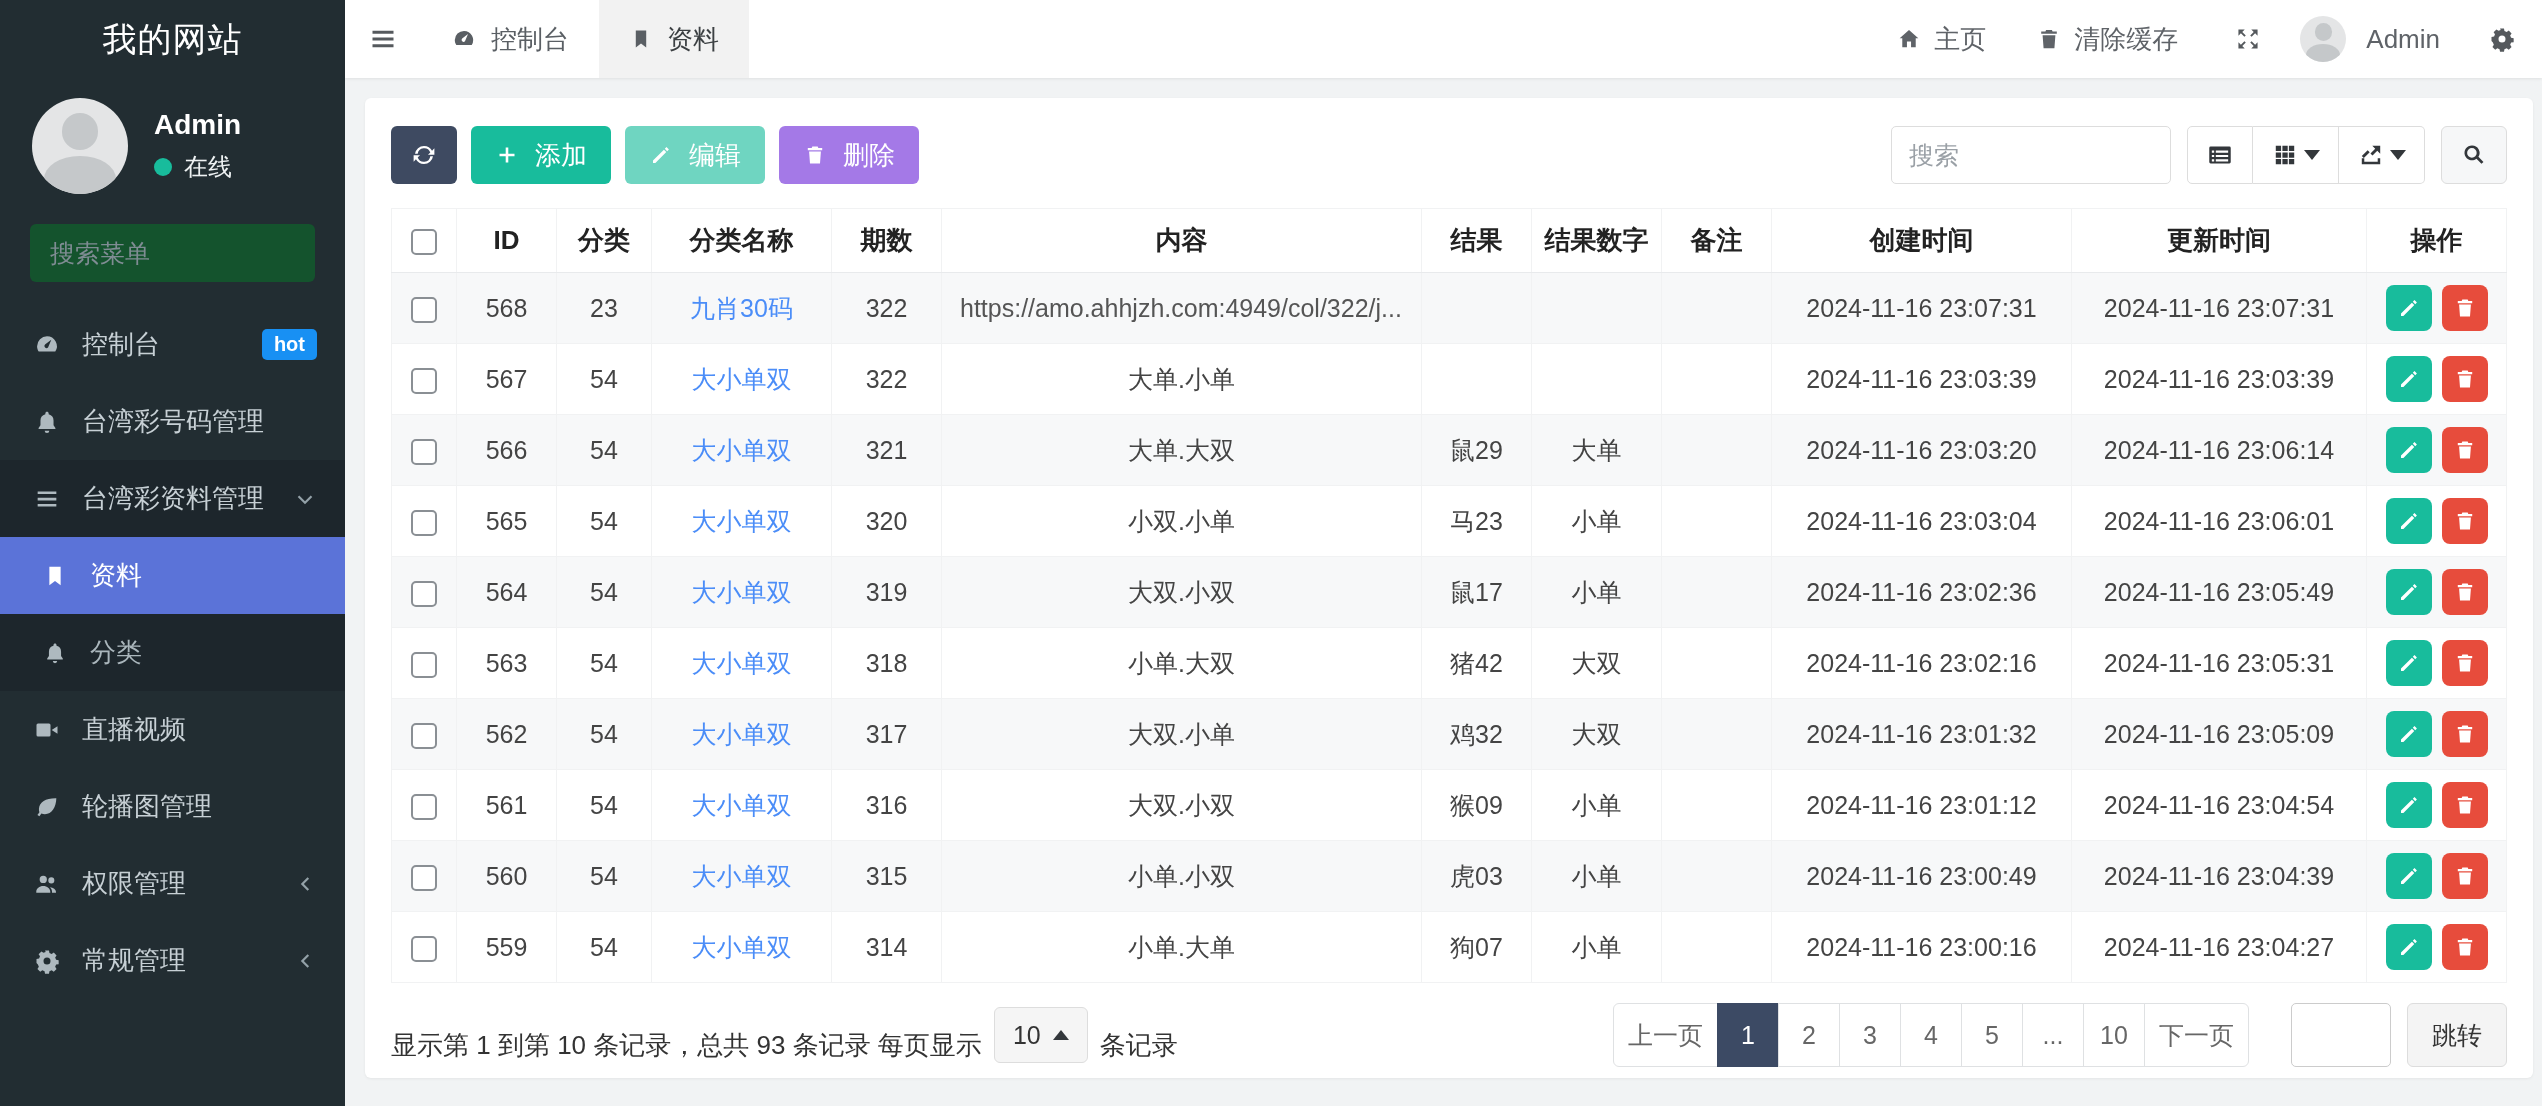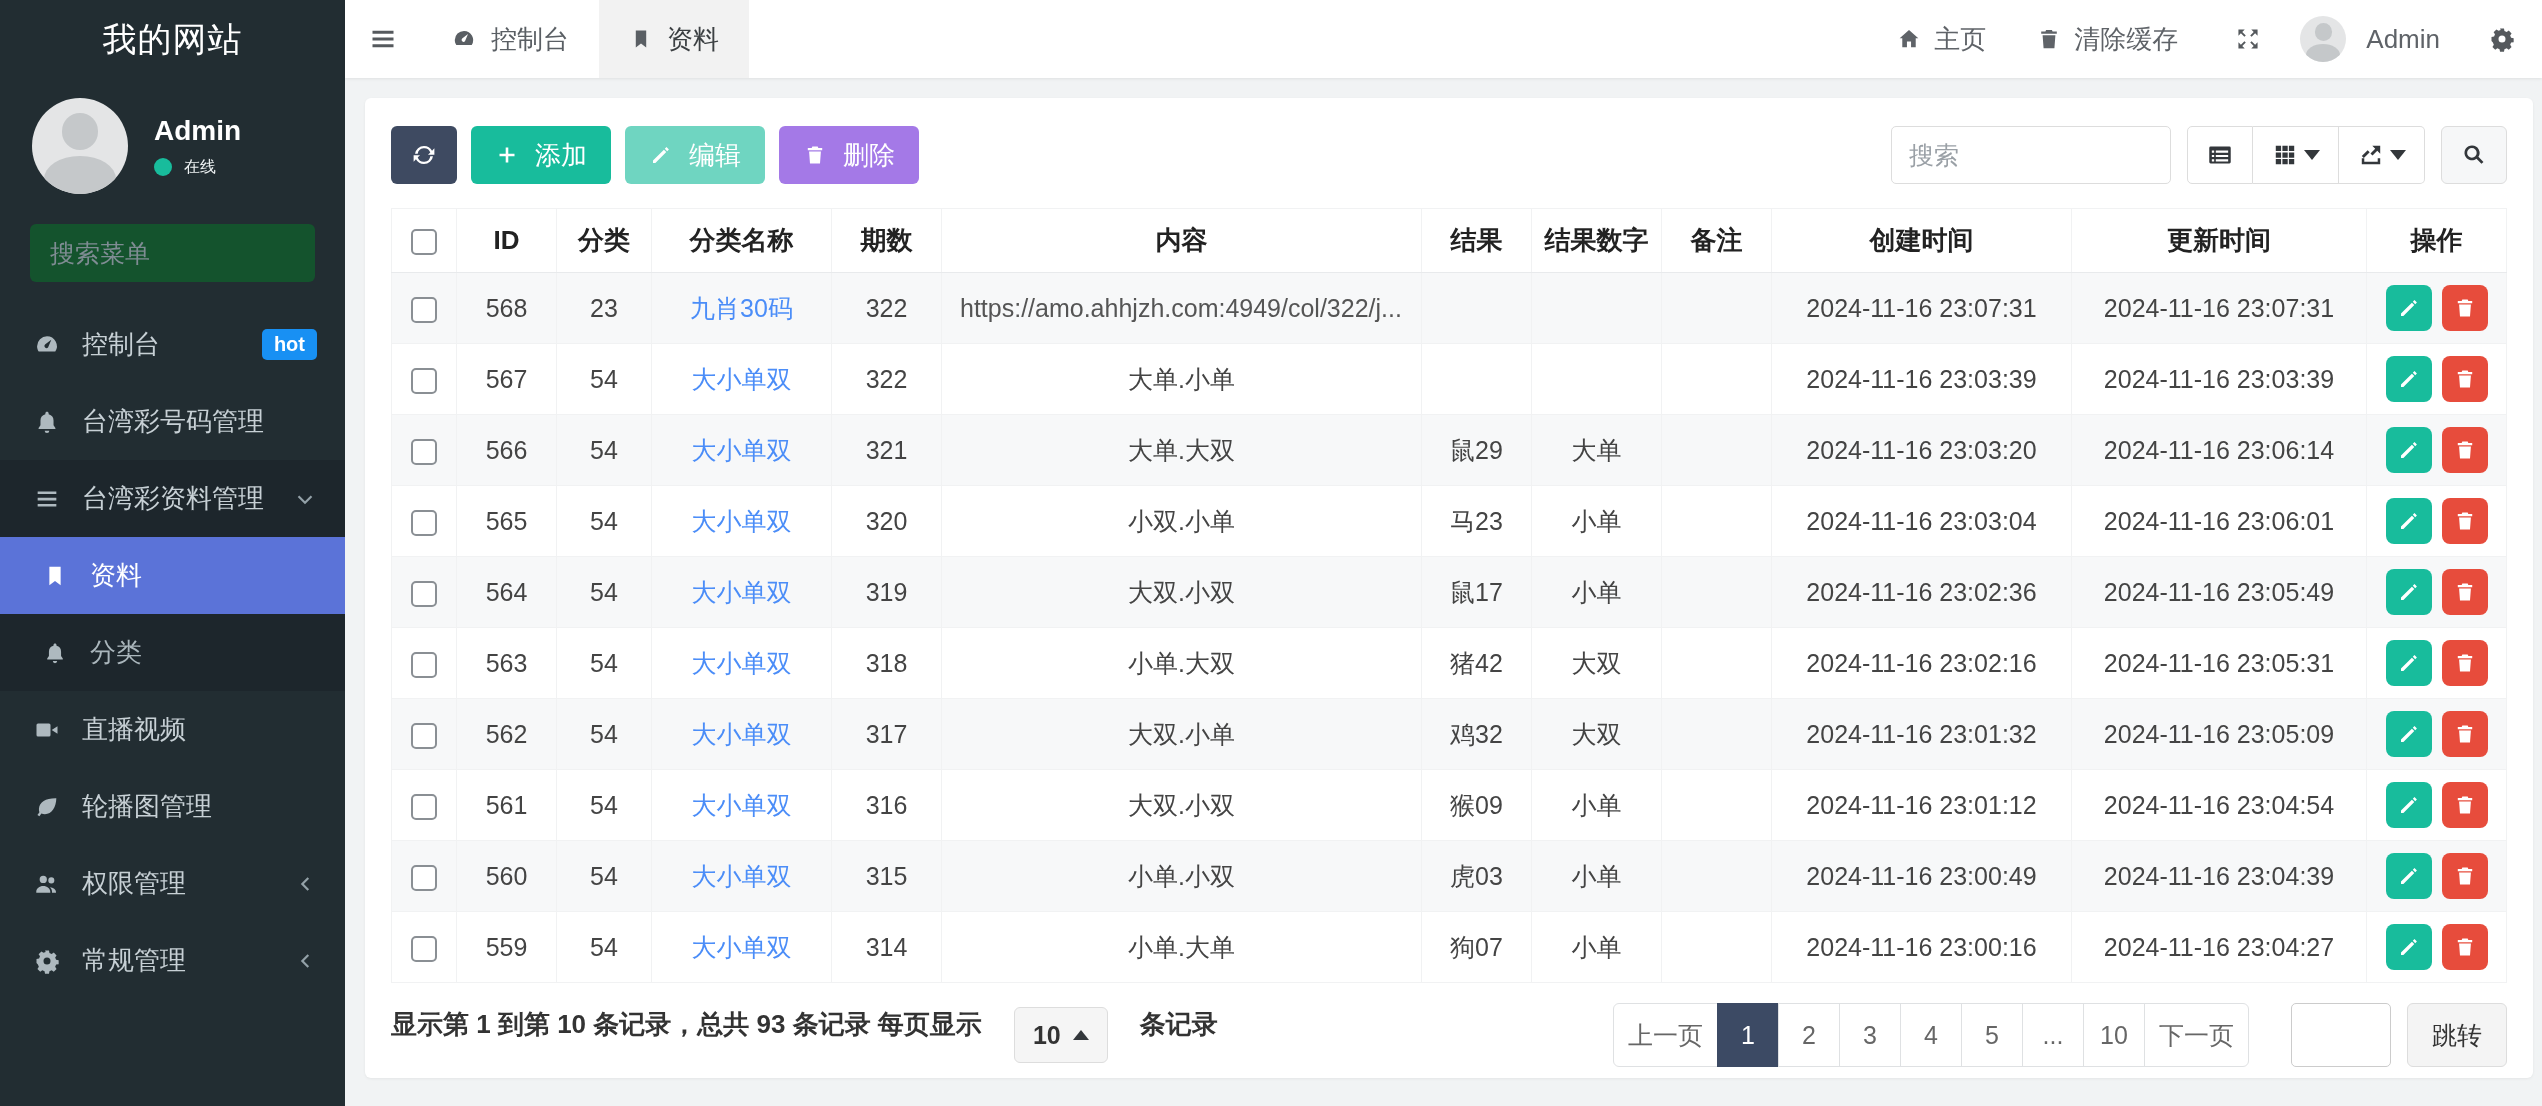--- a/index.html
+++ b/index.html
@@ -10,21 +10,21 @@
   
   .sidebar { width:345px; min-width:345px; height:100%; background:#222d32; color:#c7d0d5; display:flex; flex-direction:column; }
   .brand { height:80px; display:flex; align-items:center; justify-content:center; color:#fff; font-size:34px; letter-spacing:1px; }
   .user-panel { display:flex; align-items:center; gap:26px; padding:18px 32px 14px; }
   .avatar { border-radius:50%; background:#e4e5e6; position:relative; overflow:hidden; flex:none; }
   .avatar::before { content:''; position:absolute; width:38%; height:38%; border-radius:50%; background:#c5c8ca; left:31%; top:16%; }
   .avatar::after { content:''; position:absolute; width:74%; height:48%; border-radius:50% 50% 0 0; background:#c5c8ca; left:13%; bottom:-8%; }
   .avatar.big { width:96px; height:96px; }
   .avatar.small { width:46px; height:46px; }
   .user-name { color:#fff; font-weight:bold; font-size:28px; margin-bottom:10px; }
-  .user-status { display:flex; align-items:center; gap:12px; font-size:16px; color:#eef2f3; }
+  .user-status { display:flex; align-items:center; gap:12px; font-size:24px; color:#eef2f3; }
   .dot { width:18px; height:18px; border-radius:50%; background:#18bc9c; }
   .menu-search { margin:16px 30px 24px; height:58px; background:#14532d; border-radius:6px; display:flex; align-items:center; padding:0 20px; }
   .menu-search input { flex:1; background:transparent; border:none; outline:none; color:#aab7bd; font-size:25px; font-family:inherit; }
   .menu-search input::placeholder { color:#7f8c93; }
   .menu-search .ms-icon { color:#8a979d; }
   .menu { flex:1; }
   .menu-item { height:77px; display:flex; align-items:center; padding:0 28px 0 32px; gap:20px; font-size:26px; color:#c7d0d5; cursor:pointer; }
   .menu-item .m-ico { color:#aeb9bf; width:30px; display:flex; justify-content:center; }
   .menu-item .m-label { flex:1; white-space:nowrap; overflow:hidden; }
   .menu-group { background:#1d262c; }
@@ -81,21 +81,21 @@
   td a { color:#4b8df8; text-decoration:none; cursor:pointer; }
   td.c-content.left { text-align:left; padding-left:18px; color:#555; }
   .cb { display:inline-block; width:26px; height:26px; border:2px solid #8a8f94; border-radius:5px; background:#fff; vertical-align:middle; cursor:pointer; }
   .ops { display:flex; align-items:center; justify-content:center; gap:10px; }
   .op { width:46px; height:46px; border:none; border-radius:8px; display:flex; align-items:center; justify-content:center; color:#fff; cursor:pointer; }
   .op.edit { background:#18bc9c; }
   .op.del { background:#e74c3c; }
 
   
   .pager { margin-top:20px; display:flex; align-items:center; justify-content:space-between; }
-  .pager-info { font-size:26px; color:#333; display:flex; align-items:flex-start; gap:32px;font-weight:bold; }
+  .pager-info { font-size:26px; color:#333; display:flex; align-items:flex-end; gap:12px; }
   .page-size { display:inline-flex; align-items:center; height:56px; padding:0 18px; background:#f5f5f5; border:1px solid #ddd; border-radius:6px; font-size:25px; color:#333; cursor:pointer; }
   .pager-right { display:flex; align-items:center; }
   .pages { display:flex; list-style:none; }
   .pages li { min-width:62px; height:64px; display:flex; align-items:center; justify-content:center; padding:7px 14px; border:1px solid #dfe1e3; margin-left:-1px; background:#fff; font-size:25px; color:#666; cursor:pointer; }
   .pages li:first-child { border-radius:6px 0 0 6px; margin-left:0; }
   .pages li:last-child { border-radius:0 6px 6px 0; }
   .pages li.active { background:#3c4a64; border-color:#3c4a64; color:#fff; }
   .jump-input { width:100px; height:64px; border:1px solid #ccc; border-radius:5px; margin-left:42px; outline:none; font-size:25px; padding:0 12px; font-family:inherit; }
   .jump-btn { height:64px; padding:0 24px; margin-left:16px; background:#f4f4f4; border:1px solid #ddd; border-radius:6px; font-size:25px; color:#333; cursor:pointer; font-family:inherit; }
 </style>

